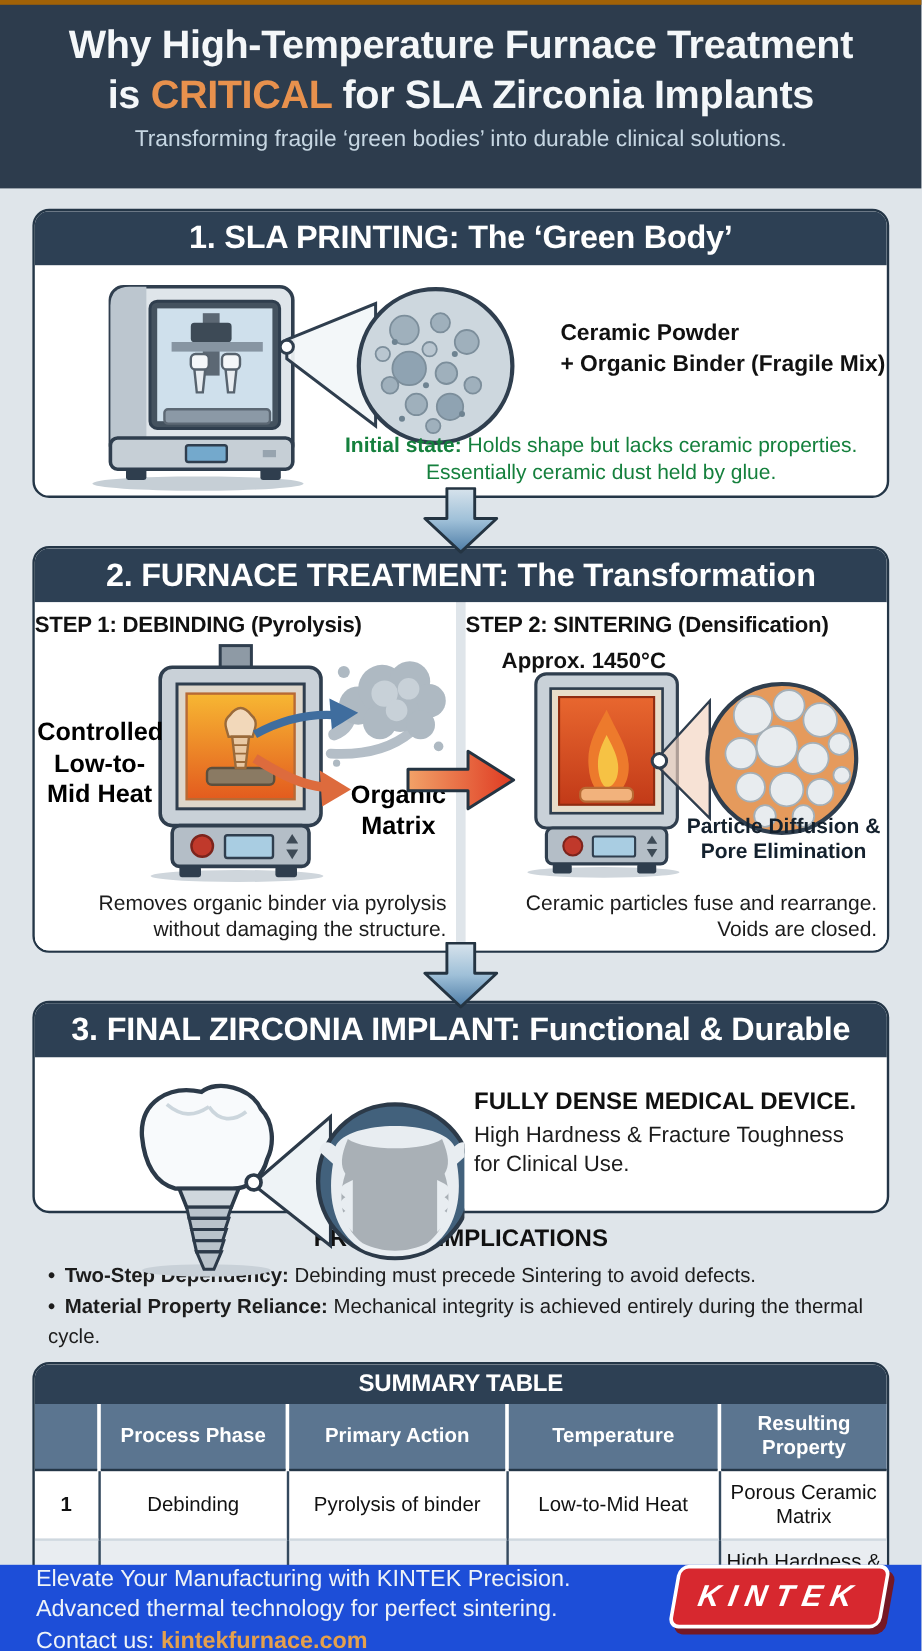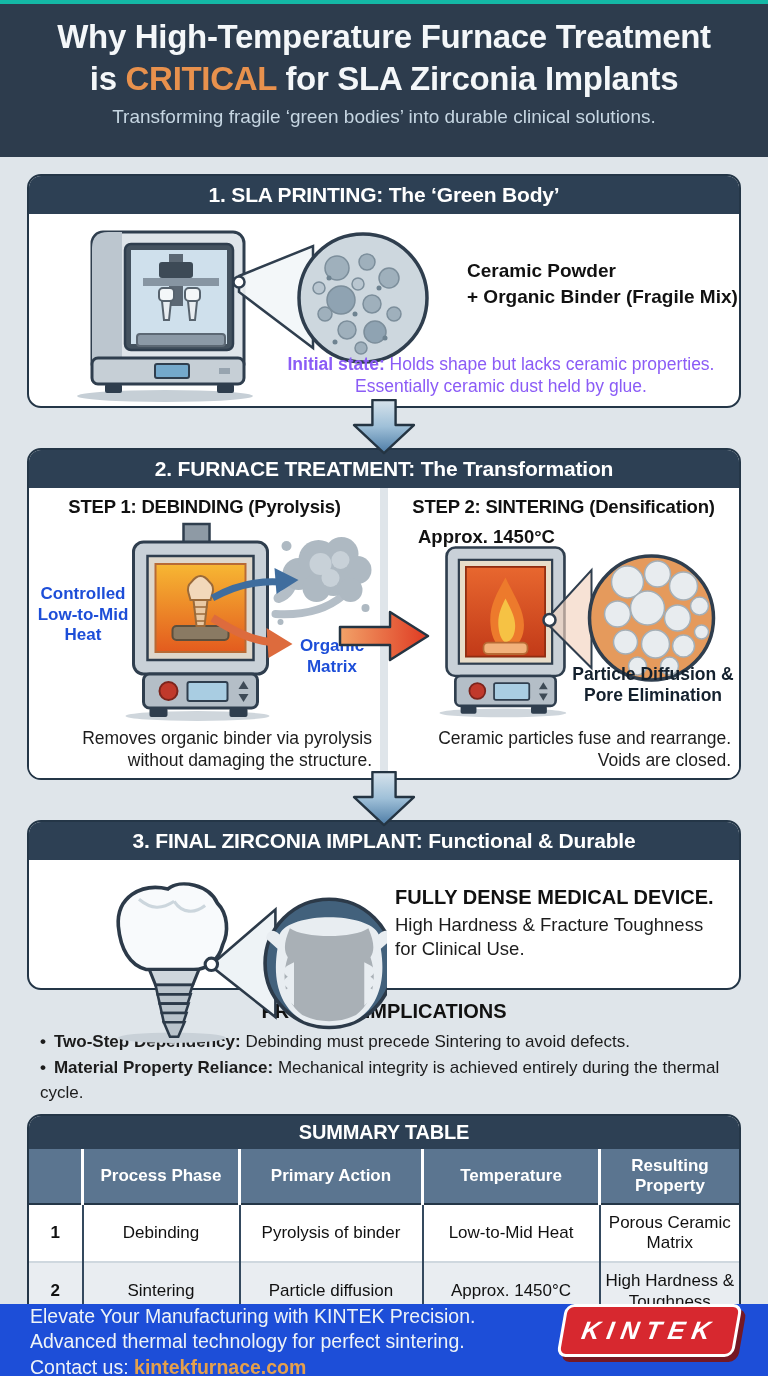--- a/index.html
+++ b/index.html
@@ -1,45 +1,45 @@
 <!DOCTYPE html>
 <html><head>
 <meta charset="utf-8">
 <style>
   html,body{margin:0;padding:0;}
   body{width:768px;height:1376px;background:#dfe5ea;font-family:"Liberation Sans",sans-serif;color:#14212e;}
   .page{position:relative;width:768px;height:1376px;overflow:hidden;}
 
   
-  .hero{box-sizing:border-box;height:157px;background:#2d3c4d;border-top:4px solid #14b8a6;
+  .hero{box-sizing:border-box;height:157px;background:#2d3c4d;border-top:4px solid #a16207;
         text-align:center;padding-top:12px;}
   .hero-title{font-size:33px;font-weight:bold;color:#f4f7f9;line-height:1.26;letter-spacing:-.3px;}
   .hero-critical{color:#e8914d;}
   .hero-sub{margin-top:7px;font-size:19px;color:#c6d6e2;}
 
   
   .card{position:relative;margin:0 27px;background:#fff;border:2px solid #243647;border-radius:14px;overflow:hidden;}
-  .card-head{background:#2d4054;color:#fff;font-weight:bold;font-size:21px;text-align:center;padding:7px 4px;letter-spacing:-.2px;}
+  .card-head{background:#2d4054;color:#fff;font-weight:bold;font-size:27px;text-align:center;padding:7px 4px;letter-spacing:-.2px;}
   .gap{height:17px;}
 
   
   .s1-content{position:relative;height:192px;}
   .s1-illu{position:absolute;left:38px;top:4px;}
   .s1-label{position:absolute;left:438px;top:44px;font-weight:bold;font-size:19px;line-height:1.35;color:#111;}
-  .s1-caption{position:absolute;left:248px;right:14px;bottom:8px;text-align:center;font-size:17.5px;line-height:1.3;color:#8b5cf6;}
+  .s1-caption{position:absolute;left:248px;right:14px;bottom:8px;text-align:center;font-size:17.5px;line-height:1.3;color:#15803d;}
 
   
   .flow-arrow{position:relative;z-index:4;display:flex;justify-content:center;height:56px;margin:-9px 0 -7px 0;}
 
   
   .s2-content{position:relative;display:flex;gap:8px;background:#dfe5ea;height:290px;}
   .s2-col{position:relative;flex:1;background:#fff;padding-top:8px;}
-  .step-title{text-align:center;font-weight:bold;font-size:18.5px;color:#111;letter-spacing:-.2px;}
+  .step-title{text-align:left;font-weight:bold;font-size:18.5px;color:#111;letter-spacing:-.2px;}
   .col-illu{display:block;width:100%;height:205px;}
-  .side-label{position:absolute;font-weight:bold;font-size:17px;line-height:1.22;text-align:center;color:#1d4ed8;z-index:2;}
+  .side-label{position:absolute;font-weight:bold;font-size:21px;line-height:1.22;text-align:center;color:#000000;z-index:2;}
   .heat-label{left:2px;top:96px;width:104px;}
   .organic-label{right:2px;top:148px;width:92px;}
   .temp-label{position:absolute;left:30px;top:38px;font-weight:bold;font-size:18.5px;color:#111;z-index:2;}
   .particle-label{position:absolute;right:2px;top:176px;width:168px;font-weight:bold;font-size:17.5px;line-height:1.22;text-align:center;z-index:2;}
   .step-caption{position:absolute;left:8px;right:8px;bottom:6px;text-align:right;font-size:17.5px;line-height:1.3;color:#1c1c1c;}
   .mid-arrow{position:absolute;left:calc(50% - 46px);top:118px;z-index:3;}
 
   
   .card3{overflow:visible;}
   .card3 .card-head{border-radius:12px 12px 0 0;}

